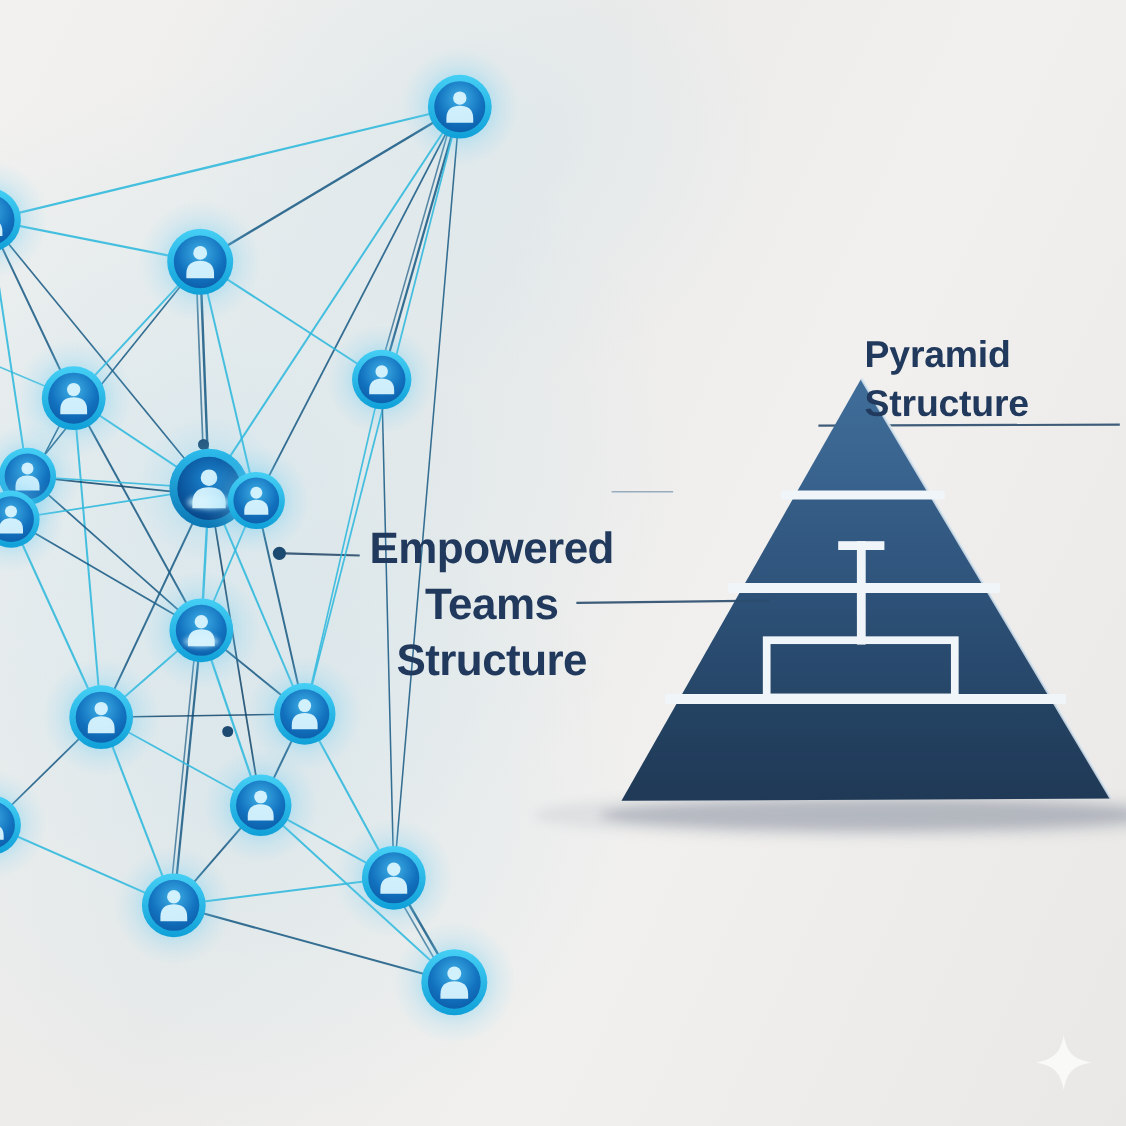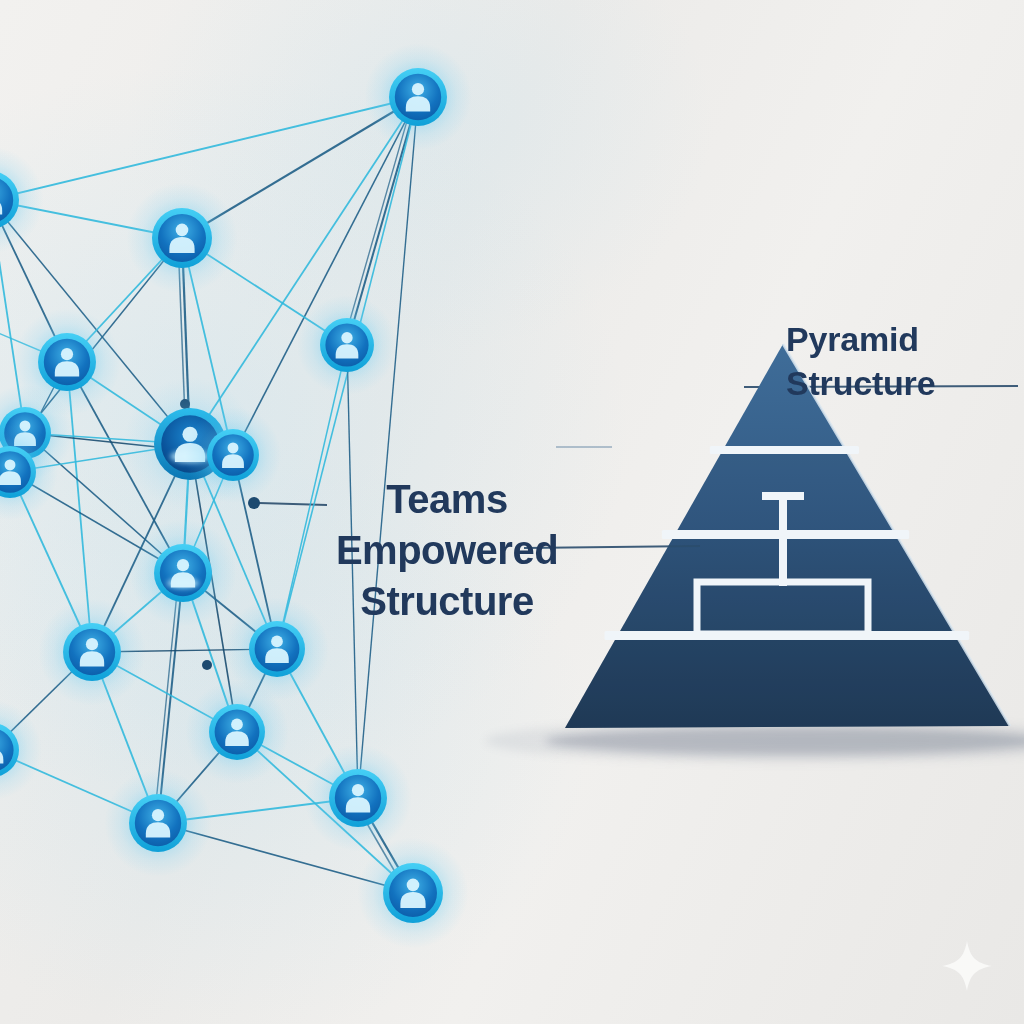--- a/index.html
+++ b/index.html
@@ -15,21 +15,21 @@
       radial-gradient(420px 330px at 41% 12%, rgba(170,220,242,0.20), rgba(170,220,242,0) 70%),
       linear-gradient(115deg,#f2f1ef 0%,#ecebe9 38%,#f1f0ee 62%,#e9e8e6 100%);
   }
   #scene{position:absolute;left:0;top:0;}
   .label{position:absolute;color:#21395c;white-space:nowrap;}
   .label-left{
     left:277px;top:474px;width:340px;text-align:center;
     font-size:40px;font-weight:700;line-height:51px;letter-spacing:-0.5px;
   }
   .label-right{
-    left:786px;top:317px;text-align:left;
+    left:786px;top:301px;text-align:left;
     font-size:34px;font-weight:700;line-height:44px;letter-spacing:-0.2px;
   }
 </style>
 </head>
 <body>
 
 <div id="stage">
   <svg id="scene" width="1024" height="1024" viewBox="0 0 1024 1024">
     <defs>
       <linearGradient id="pyrGrad" x1="0" y1="0" x2="0" y2="1">
@@ -284,22 +284,22 @@
           <circle cx="0" cy="-7.290000000000001" r="5.67" fill="#d9f4fe" opacity="0.95"></circle>
           <path d="M -11.34 13.5 L -11.34 9.719999999999999 C -11.34 2.16 -6.4799999999999995 -0.8099999999999999 0 -0.8099999999999999 C 6.4799999999999995 -0.8099999999999999 11.34 2.16 11.34 9.719999999999999 L 11.34 13.5 Z" fill="#d9f4fe" opacity="0.95"></path>
         </g>
       </g>
     <g id="layer-sparkle">
         <path d="M 967 941 C 970 957.25 975.75 963 992 966 C 975.75 969 970 974.75 967 991 C 964 974.75 958.25 969 942 966 C 958.25 963 964 957.25 967 941 Z" fill="#fafaf9" opacity="0.92"></path>
       </g>
   </svg>
 
   <div class="label label-left">
+    <div>Empowered</div>
     <div>Teams</div>
-    <div>Empowered</div>
     <div>Structure</div>
   </div>
 
   <div class="label label-right">
     <div>Pyramid</div>
     <div>Structure</div>
   </div>
 </div>
 
 </body></html>

